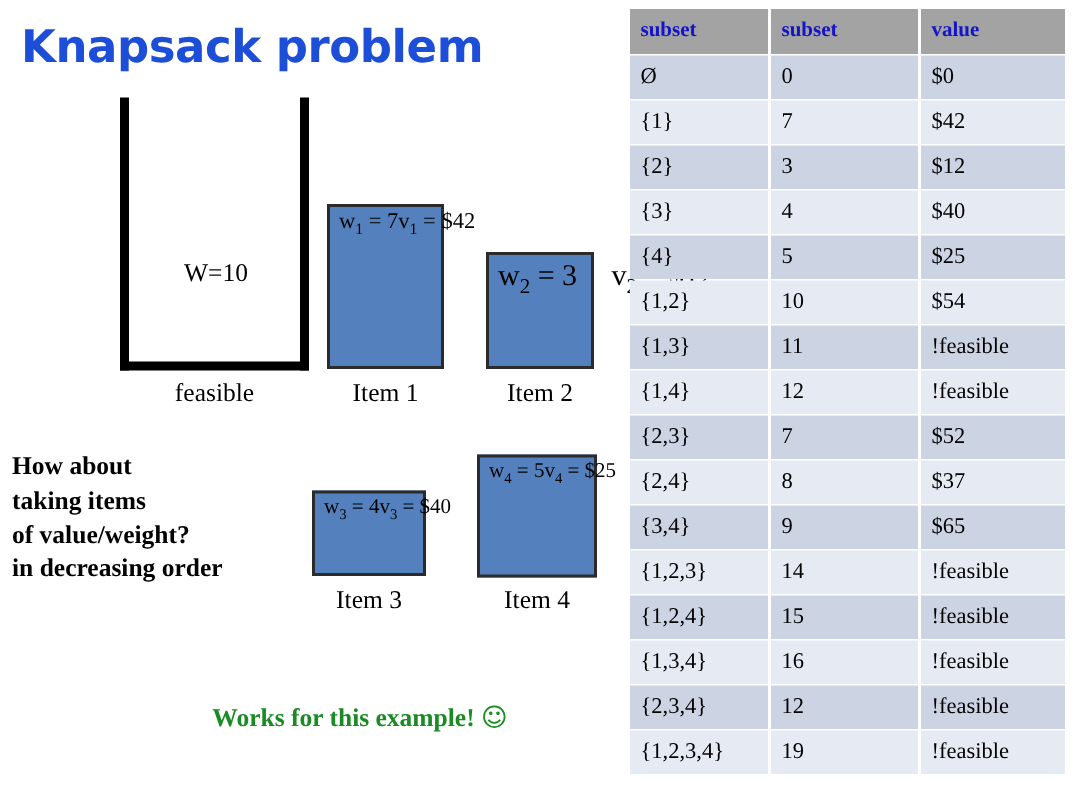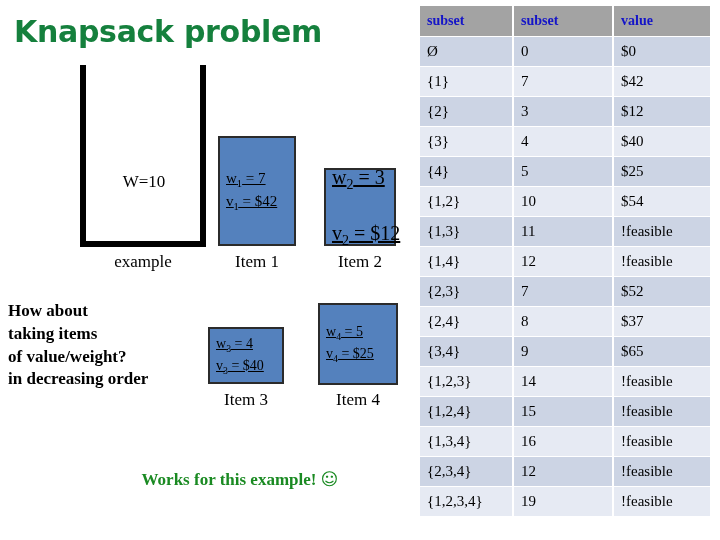--- a/index.html
+++ b/index.html
@@ -16,21 +16,21 @@
   }
 
   
   #page-title {
     position: absolute;
     left: 14px;
     top: 14px;
     font-family: "DejaVu Sans", sans-serif;
     font-size: 30px;
     font-weight: bold;
-    color: #15803d;
+    color: #1d4ed8;
     letter-spacing: -0.3px;
     white-space: nowrap;
   }
 
   
   #knapsack-shape {
     position: absolute;
     left: 80px;
     top: 65px;
     width: 126px;
@@ -64,24 +64,23 @@
   .item-box {
     position: absolute;
     background: #5481bd;
     border: 2px solid #2b2b2b;
     box-sizing: border-box;
     color: #000000;
     font-size: 15px;
     line-height: 1.45;
     padding-left: 6px;
     display: flex;
-    flex-direction: column;
-    justify-content: center;
-    white-space: nowrap;
-    text-decoration: underline;
+    flex-direction: row;
+    justify-content: space-between;
+    white-space: nowrap;
   }
   .item-caption {
     position: absolute;
     text-align: center;
     font-size: 17px;
     color: #000000;
     white-space: nowrap;
   }
   sub { font-size: 70%; }
 
@@ -157,21 +156,21 @@
   .col-weight { width: 98px; }
   .col-value  { width: 96px; }
 </style>
 </head>
 <body>
 
 <div id="page-title">Knapsack problem</div>
 
 <div id="knapsack-shape"></div>
 <div id="knapsack-capacity">W=10</div>
-<div id="knapsack-label">example</div>
+<div id="knapsack-label">feasible</div>
 
 <div class="item-box" id="item1-box">
   <span>w<sub>1</sub> = 7</span>
   <span>v<sub>1</sub> = $42</span>
 </div>
 <div class="item-caption" id="item1-caption">Item 1</div>
 
 <div class="item-box" id="item2-box">
   <span>w<sub>2</sub> = 3</span>
   <span>v<sub>2</sub> = $12</span>

